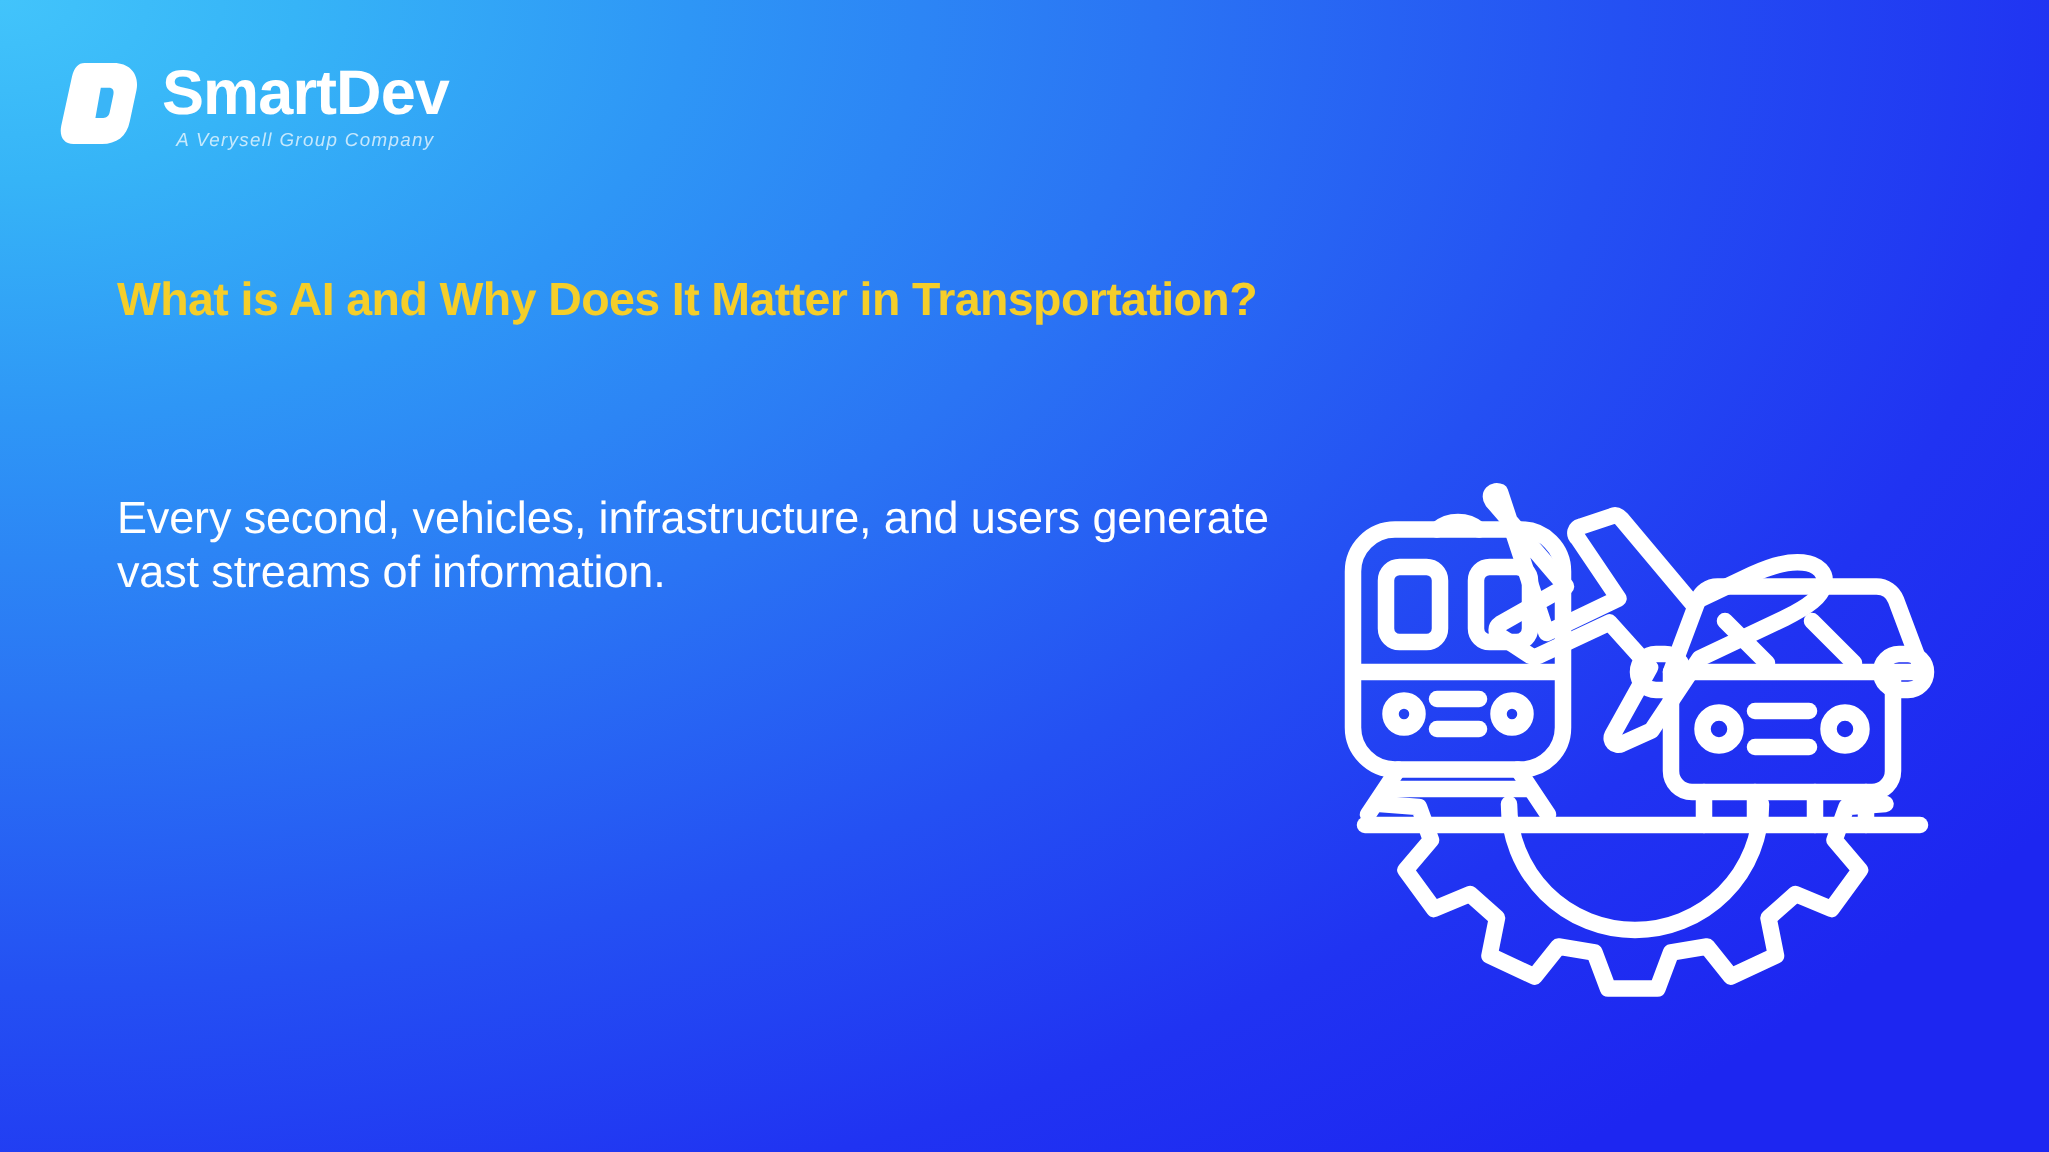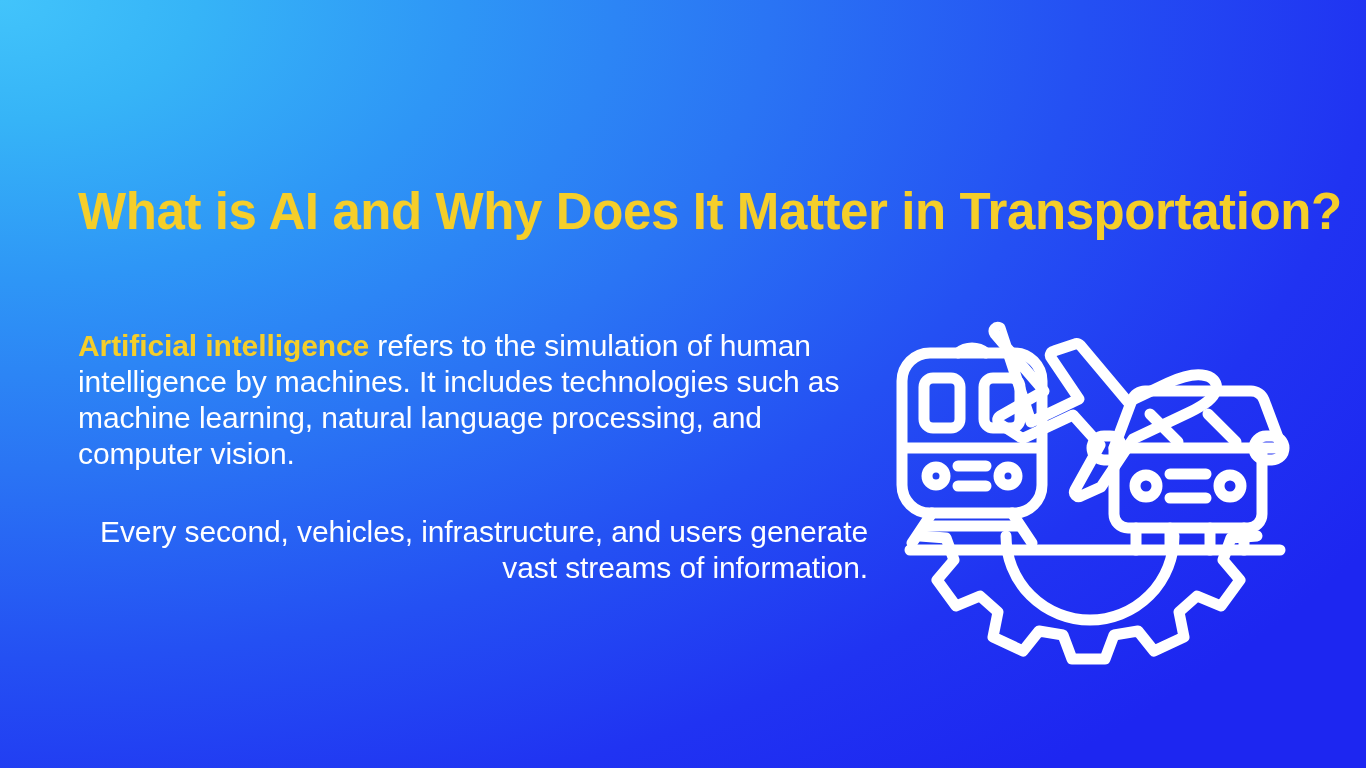--- a/index.html
+++ b/index.html
@@ -73,21 +73,21 @@
     margin-top: 2px;
     white-space: nowrap;
   }
 
   
   .slide-title {
     position: absolute;
     left: 78px;
     top: 182px;
     width: 1215px;
-    font-size: 51px;
+    font-size: 31px;
     font-weight: 800;
     color: #F5CE2A;
     letter-spacing: -0.4px;
     line-height: 1.18;
     white-space: nowrap;
   }
 
   
   .body-copy {
     position: absolute;
@@ -119,25 +119,36 @@
     width: 404px;
     height: 404px;
   }
   .illustration svg { display: block; width: 100%; height: 100%; }
 </style>
 </head>
 <body>
 
 <div class="slide">
 
+  <div class="logo">
+    <span class="logo-mark">
+      <svg viewBox="0 0 54 58" xmlns="http://www.w3.org/2000/svg" aria-hidden="true">
+        <path d="M16.5 2 H36 C46.5 2 53 9.5 51 20 L46.5 41 C44.6 51 37.5 56 28 56 H9 C2.5 56 -0.6 51 0.8 44 L8 11 C9.6 5 12 2 16.5 2 Z" fill="#ffffff"></path>
+        <path d="M27.2 18.5 H32.6 C35 18.5 36.2 20.2 35.6 23 L33.2 34.5 C32.7 37.2 31.2 38.6 28.8 38.6 H23.6 L27.2 18.5 Z" fill="#3ab5f7"></path>
+      </svg>
+    </span>
+    <span class="logo-text-wrap">
+      <span class="logo-name">SmartDev</span>
+      <span class="logo-tagline">A Verysell Group Company</span>
+    </span>
+  </div>
 
   <h1 class="slide-title">What is AI and Why Does It Matter in Transportation?</h1>
 
   <div class="body-copy">
-    <p class="para"><span class="lead-in">Artificial intelligence</span><span> refers to the simulation of human intelligence by machines. It includes technologies such as machine learning, natural language processing, and computer vision.</span></p>
     <p class="para"><span>Every second, vehicles, infrastructure, and users generate vast streams of information.</span></p>
   </div>
 
   <div class="illustration">
     <svg viewBox="0 0 404 404" xmlns="http://www.w3.org/2000/svg" aria-hidden="true" fill="none" stroke="#ffffff" stroke-width="11" stroke-linecap="round" stroke-linejoin="round">
 
       <g>
         <path d="M32 268 l26 2 l8 22 l-17 20 l19 26 l24 -10 l18 16 l-5 25 l30 14 l16 -20 l24 4 l9 24 l33 0 l9 -24 l24 -4 l16 20 l30 -14 l-5 -25 l18 -16 l24 10 l19 -26 l-17 -20 l8 -22 l26 -2"></path>
         <path d="M118 268 a84 84 0 0 0 168 0"></path>
       </g>

